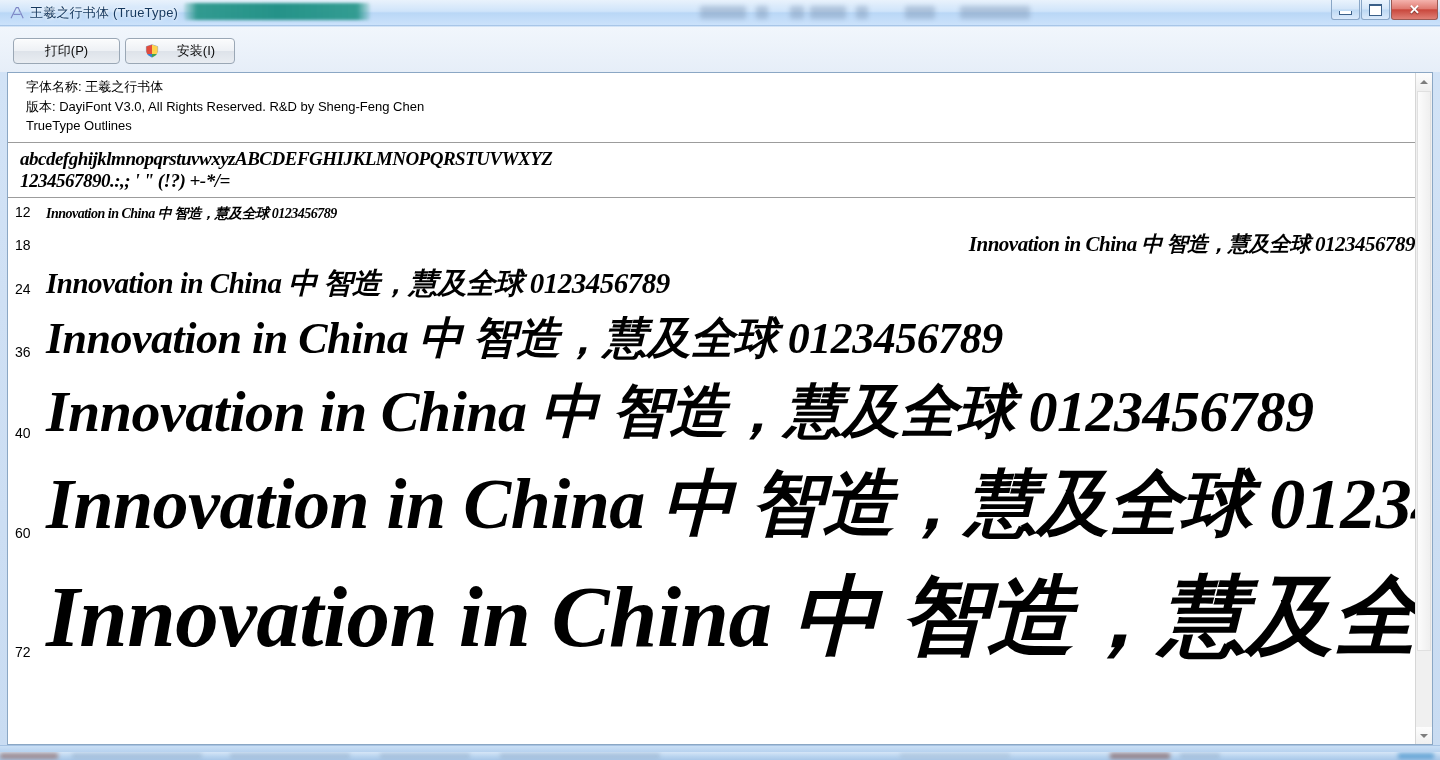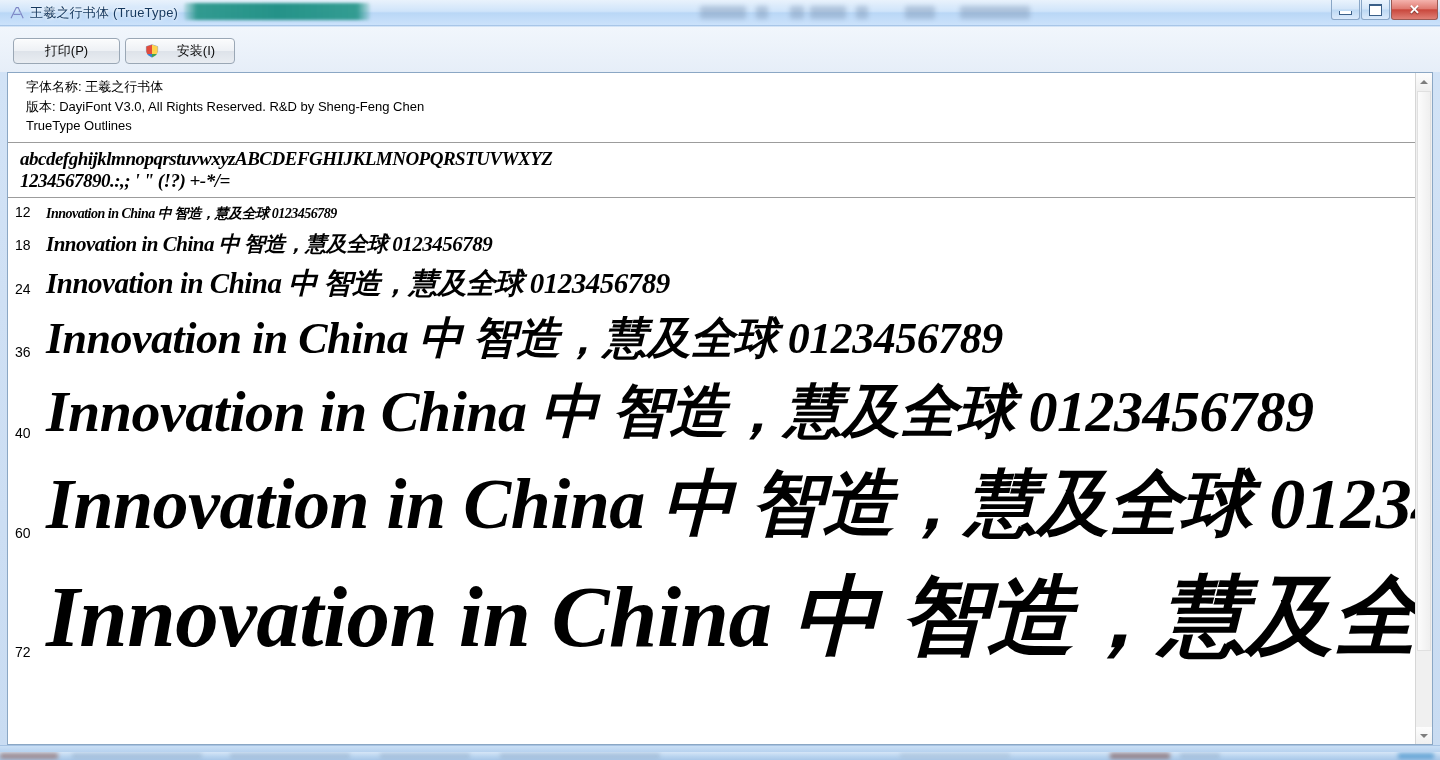--- a/index.html
+++ b/index.html
@@ -365,21 +365,21 @@
         <div class="script alpha-2">1234567890.:,;  ' " (!?) +-*/=</div>
       </div>
 
       <div class="hr"></div>
 
       <div id="samples">
           <div class="sample-row" style="height: 24.2px;">
             <span class="size-label">12</span>
             <span class="sample-text" style="font-size: 14px;">Innovation in China 中 智造，慧及全球 0123456789</span>
           </div>
-          <div class="sample-row" style="height: 33.3px;">
+          <div class="sample-row" style="height: 33.3px; justify-content: flex-end;">
             <span class="size-label">18</span>
             <span class="sample-text" style="font-size: 21px;">Innovation in China 中 智造，慧及全球 0123456789</span>
           </div>
           <div class="sample-row" style="height: 43.7px;">
             <span class="size-label">24</span>
             <span class="sample-text" style="font-size: 29px;">Innovation in China 中 智造，慧及全球 0123456789</span>
           </div>
           <div class="sample-row" style="height: 63.2px;">
             <span class="size-label">36</span>
             <span class="sample-text" style="font-size: 44px;">Innovation in China 中 智造，慧及全球 0123456789</span>

